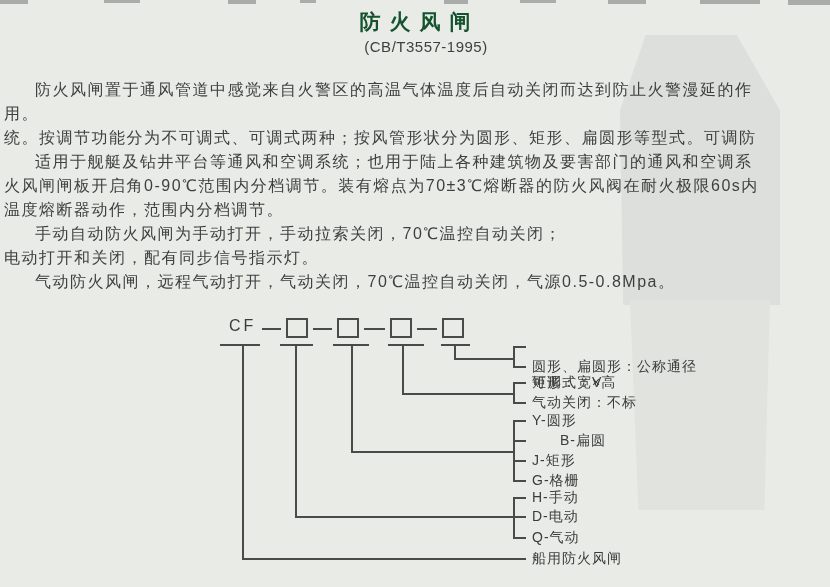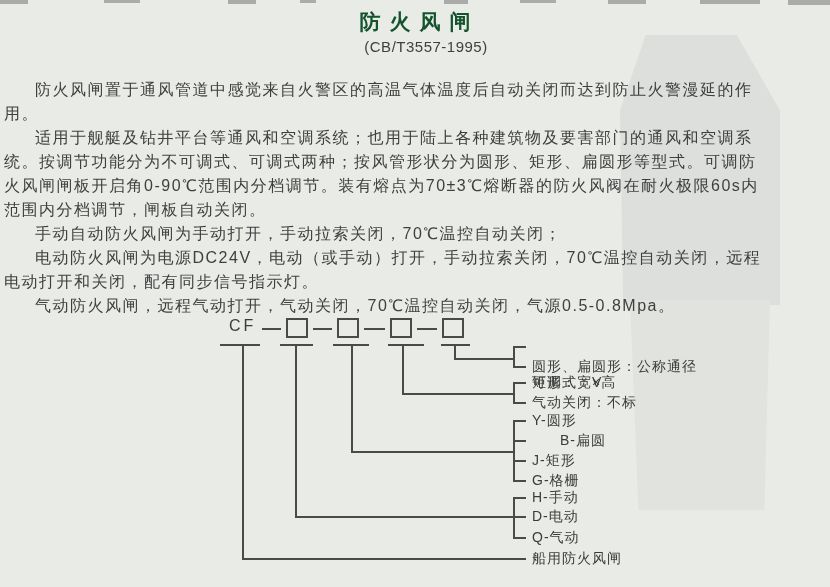--- a/index.html
+++ b/index.html
@@ -75,26 +75,25 @@
   <div class="artifact" style="left:608px;top:0;width:38px;height:4px;"></div>
   <div class="artifact" style="left:700px;top:0;width:60px;height:4px;"></div>
   <div class="artifact" style="left:788px;top:0;width:42px;height:5px;"></div>
 
   <div class="title">防火风闸</div>
   <div class="subtitle">(CB/T3557-1995)</div>
 
   <div class="bodytext">
     <div class="bline indent">防火风闸置于通风管道中感觉来自火警区的高温气体温度后自动关闭而达到防止火警漫延的作</div>
     <div class="bline">用。</div>
+    <div class="bline">统。按调节功能分为不可调式、可调式两种；按风管形状分为圆形、矩形、扁圆形等型式。可调防</div>
     <div class="bline indent">适用于舰艇及钻井平台等通风和空调系统；也用于陆上各种建筑物及要害部门的通风和空调系</div>
-    <div class="bline">统。按调节功能分为不可调式、可调式两种；按风管形状分为圆形、矩形、扁圆形等型式。可调防</div>
     <div class="bline">火风闸闸板开启角0-90℃范围内分档调节。装有熔点为70±3℃熔断器的防火风阀在耐火极限60s内</div>
-    <div class="bline">范围内分档调节，闸板自动关闭。</div>
+    <div class="bline">温度熔断器动作，范围内分档调节。</div>
     <div class="bline indent">手动自动防火风闸为手动打开，手动拉索关闭，70℃温控自动关闭；</div>
-    <div class="bline indent">电动防火风闸为电源DC24V，电动（或手动）打开，手动拉索关闭，70℃温控自动关闭，远程</div>
     <div class="bline">电动打开和关闭，配有同步信号指示灯。</div>
     <div class="bline indent">气动防火风闸，远程气动打开，气动关闭，70℃温控自动关闭，气源0.5-0.8Mpa。</div>
   </div>
 
   <div class="dg">
 
     <span class="cf">CF</span>
     <div class="hline" style="left:262px;top:328px;width:19px;"></div>
     <div class="dbox" style="left:286px;"></div>
     <div class="hline" style="left:313px;top:328px;width:19px;"></div>

